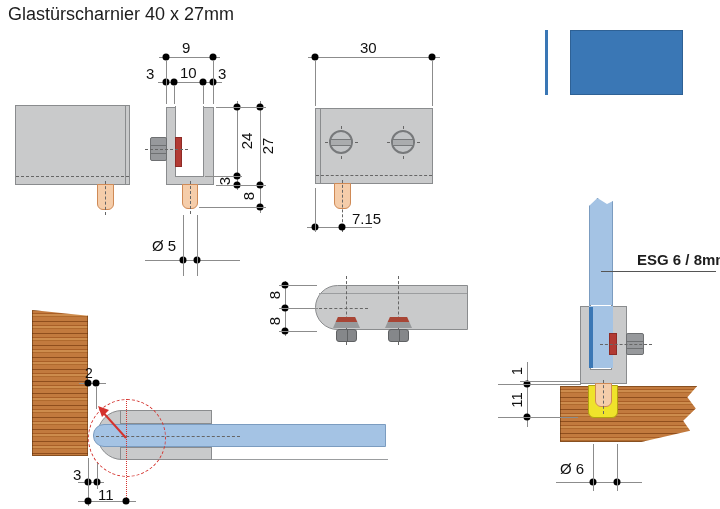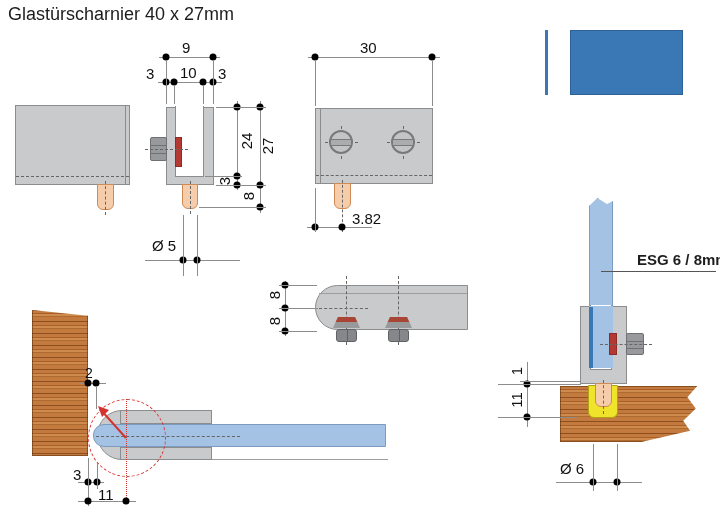--- a/index.html
+++ b/index.html
@@ -127,21 +127,21 @@
     <div class="dash-h" style="left:325px;top:142px;width:33px;"></div>
     <div class="screw-circle" style="left:329px;top:130px;"></div>
     <div class="screw-slot" style="left:330px;top:139px;width:22px;"></div>
     <div class="dash-v" style="left:403px;top:126px;height:33px;"></div>
     <div class="dash-h" style="left:387px;top:142px;width:33px;"></div>
     <div class="screw-circle" style="left:391px;top:130px;"></div>
     <div class="screw-slot" style="left:392px;top:139px;width:22px;"></div>
 
     <div class="dowel" style="left:334px;top:183px;width:17px;height:26px;"></div>
     <div class="dash-v" style="left:342px;top:180px;height:52px;"></div>
-    <div class="dim" style="left:352px;top:210px;">3.82</div>
+    <div class="dim" style="left:352px;top:210px;">7.15</div>
     <div class="hl" style="left:307px;top:227px;width:65px;"></div>
     <div class="dot" style="left:315px;top:227px;"></div>
     <div class="dot" style="left:342px;top:227px;"></div>
     <div class="vl" style="left:315px;top:188px;height:44px;"></div>
   </div>
 
   <div class="group">
     <div class="part" style="left:315px;top:285px;width:153px;height:45px;border-radius:23px 0 0 23px;"></div>
     <div class="hl" style="left:319px;top:293px;width:148px;background:#9b9d9f;"></div>
     <div class="dash-h" style="left:319px;top:308px;width:49px;"></div>

